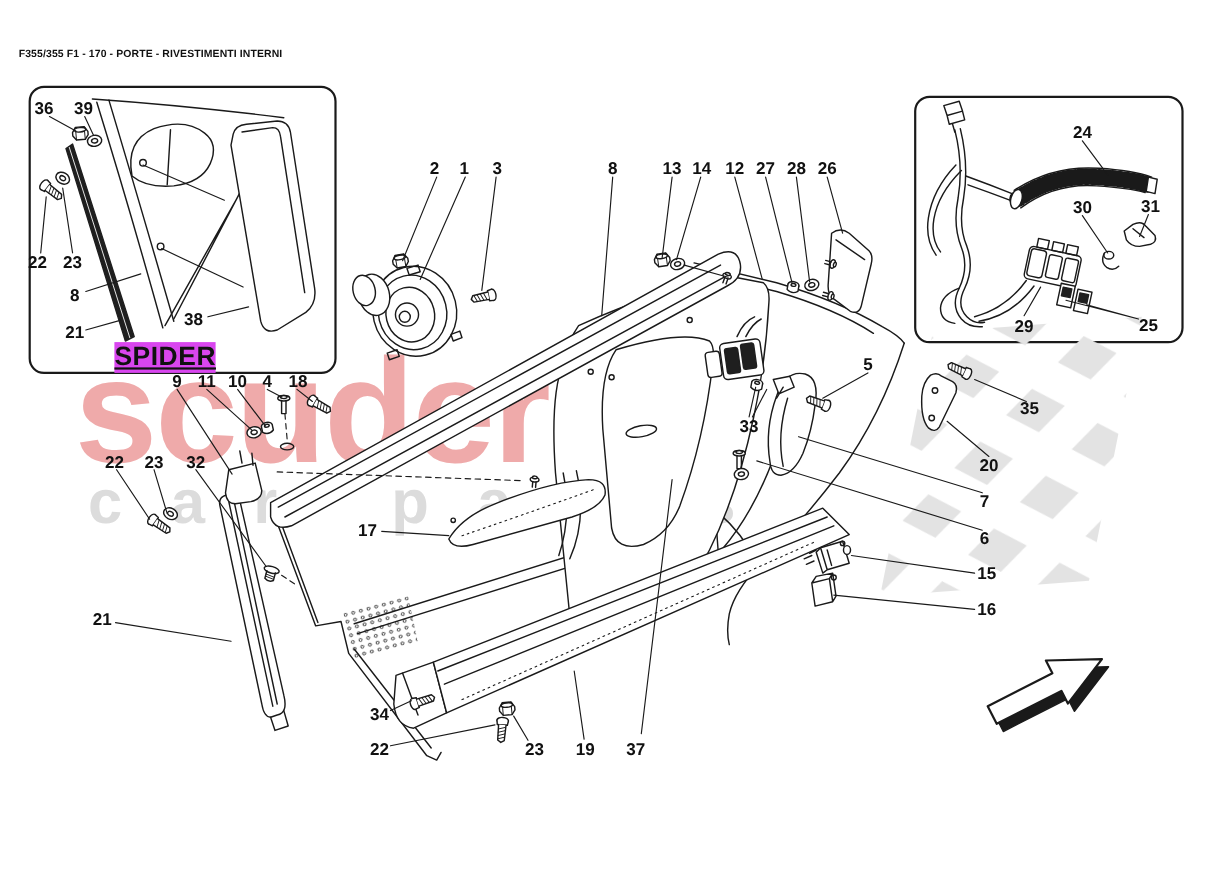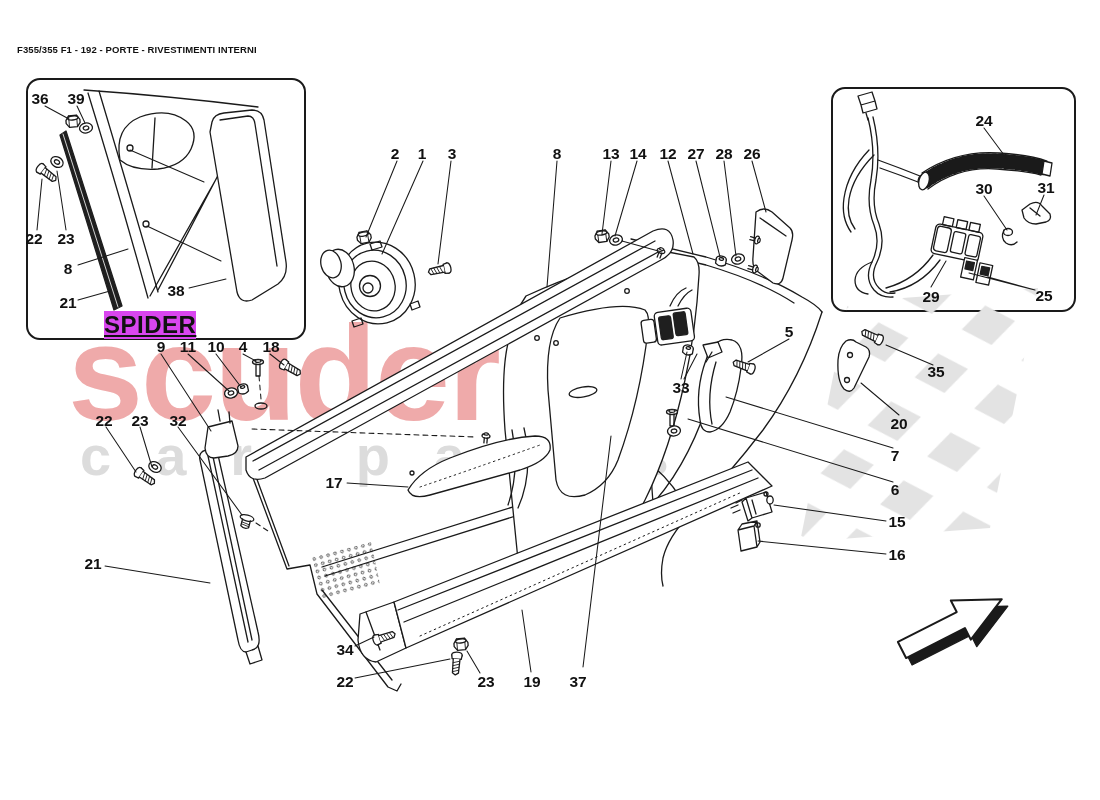--- a/index.html
+++ b/index.html
@@ -28,21 +28,21 @@
            font-size:15.5px;fill:#111;text-anchor:middle;}
 </style>
 </head>
 <body>
 
 <div class="stage">
 
   <div class="wm-primary">scuderia</div>
   <div class="wm-secondary">car parts</div>
 
-  <div class="page-title">F355/355 F1 - 192 - PORTE - RIVESTIMENTI INTERNI</div>
+  <div class="page-title">F355/355 F1 - 170 - PORTE - RIVESTIMENTI INTERNI</div>
 
   <div class="inset-box box-spider"></div>
   <div class="inset-box box-harness"></div>
 
   <svg class="artboard" width="1100" height="800" viewBox="0 0 1100 800">
     <defs>
       <pattern id="checker" width="108" height="80" patternUnits="userSpaceOnUse" patternTransform="rotate(-9 900 400)">
         <polygon points="27,0 54,20 27,40 0,20" fill="#e3e3e3"></polygon>
         <polygon points="81,40 108,60 81,80 54,60" fill="#e3e3e3"></polygon>
       </pattern>

